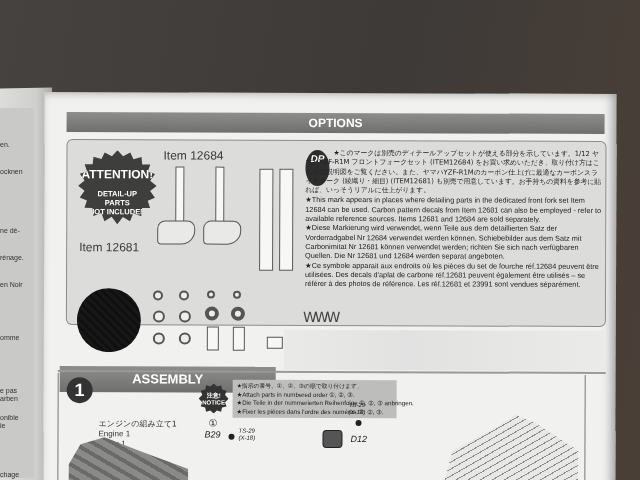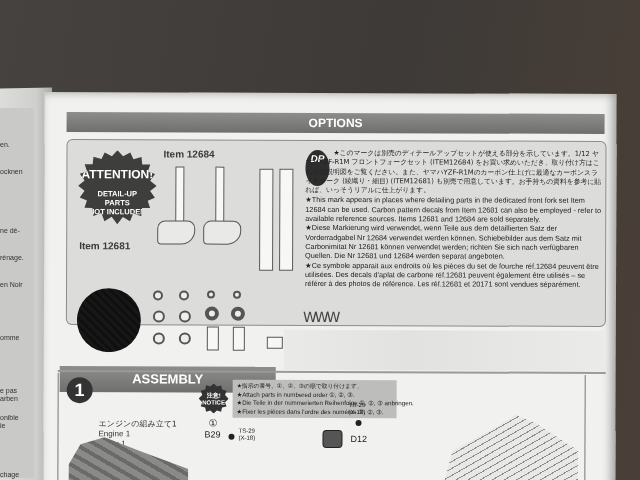--- a/index.html
+++ b/index.html
@@ -7,21 +7,21 @@
   .table-bg{position:absolute;inset:0;background:linear-gradient(100deg,#454240 0%,#3d3a38 55%,#4a3f37 100%);}
   .left-page{position:absolute;left:0;top:88px;width:52px;height:400px;background:linear-gradient(90deg,#dcdcda 0%,#cfcfcd 70%,#a9a9a7 100%);transform:skewY(-1deg);}
   .left-panel{position:absolute;left:0;top:108px;width:34px;height:370px;background:#c9c9c7;}
   .left-text{position:absolute;left:0;font-size:7px;color:#333;line-height:9px;white-space:pre;}
   .page{position:absolute;left:44px;top:93px;width:572px;height:400px;background:#f1f1ef;transform:rotate(0.2deg);box-shadow:-4px 0 10px rgba(0,0,0,0.35) inset;}
   .band{position:absolute;background:linear-gradient(180deg,#8d8d8b,#6f6f6d);color:#fff;font-weight:bold;text-align:center;}
   .options-band{left:22px;top:20px;width:538px;height:20px;line-height:20px;font-size:12px;}
   .options-box{position:absolute;left:22px;top:47px;width:538px;height:184px;border:1px solid #8c8c8a;border-radius:6px;background:#dcdcda;}
   .burst{position:absolute;left:10px;top:10px;width:80px;height:74px;background:#3e3e3c;clip-path:polygon(50% 0%,57% 8%,66% 3%,70% 12%,80% 9%,81% 19%,91% 19%,88% 29%,97% 32%,91% 41%,99% 48%,91% 55%,97% 64%,88% 68%,91% 78%,81% 78%,80% 89%,70% 85%,66% 96%,57% 90%,50% 100%,43% 90%,34% 96%,30% 85%,20% 89%,19% 78%,9% 78%,12% 68%,3% 64%,9% 55%,1% 48%,9% 41%,3% 32%,12% 29%,9% 19%,19% 19%,20% 9%,30% 12%,34% 3%,43% 8%);color:#fff;font-weight:bold;text-align:center;font-size:7.5px;line-height:9px;padding-top:20px;box-sizing:border-box;}
   .burst .big{font-size:12px;display:block;margin-bottom:10px;}
-  .item-label{position:absolute;font-size:10px;font-weight:bold;color:#3a3a3a;}
+  .item-label{position:absolute;font-size:12px;font-weight:normal;color:#3a3a3a;}
   .carbon{position:absolute;left:10px;top:148px;width:64px;height:64px;border-radius:50%;background:repeating-linear-gradient(45deg,#3a3a3a 0 3px,#555 3px 6px),#444;background-blend-mode:multiply;}
   .fork-tube{position:absolute;width:7px;background:#f7f7f5;border:1px solid #555;}
   .fork-clamp{position:absolute;width:36px;height:22px;border:1px solid #555;background:#e9e9e7;border-radius:8px 8px 14px 4px;}
   .shock{position:absolute;width:12px;background:#f7f7f5;border:1px solid #555;}
   .part-ring{position:absolute;border:2px solid #555;border-radius:50%;background:#eee;box-sizing:border-box;}
   .part-rect{position:absolute;border:1px solid #555;background:#f7f7f5;}
   .spring{position:absolute;font-size:14px;letter-spacing:-2px;color:#444;font-family:"DejaVu Sans",sans-serif;margin-left:44px;}
   .dp-badge{position:absolute;left:238px;top:9px;width:24px;height:36px;border-radius:50%;background:#2e2e2e;color:#fff;font-weight:bold;font-style:italic;font-size:10px;text-align:center;line-height:18px;}
   .opt-text{position:absolute;left:238px;top:8px;width:296px;font-size:7.3px;line-height:9.3px;color:#222;}
   .opt-text p{margin:0;}
@@ -31,21 +31,21 @@
   .divider{position:absolute;left:14px;top:278px;width:548px;height:2px;background:#9a9a98;}
   .step-box{position:absolute;left:14px;top:281px;width:526px;height:130px;border-left:1px solid #777;border-right:1px solid #777;}
   .step-num{position:absolute;left:8px;top:4px;width:26px;height:26px;border-radius:50%;background:#333;color:#fff;font-weight:bold;font-size:18px;text-align:center;line-height:26px;}
   .step-title{position:absolute;left:40px;top:2px;font-size:8px;line-height:10px;color:#333;margin-top:44px;}
   .step-title .jp{font-family:"DejaVu Sans",sans-serif;}
   .notice{position:absolute;left:140px;top:10px;width:30px;height:30px;background:#333;clip-path:polygon(50% 0%,61% 10%,75% 6%,78% 20%,93% 24%,88% 38%,100% 50%,88% 62%,93% 76%,78% 80%,75% 94%,61% 90%,50% 100%,39% 90%,25% 94%,22% 80%,7% 76%,12% 62%,0% 50%,12% 38%,7% 24%,22% 20%,25% 6%,39% 10%);color:#fff;font-size:6px;font-weight:bold;text-align:center;line-height:7px;padding-top:9px;box-sizing:border-box;}
   .notice-box{position:absolute;left:174px;top:6px;width:164px;height:38px;background:#bdbdbb;font-size:6.2px;line-height:8.6px;color:#222;padding:2px 4px;box-sizing:border-box;}
   .notice-box p{margin:0;white-space:nowrap;}
   .engine-left{position:absolute;left:10px;top:64px;width:120px;height:70px;background:repeating-linear-gradient(30deg,#8a8a88 0 6px,#6a6a68 6px 10px);clip-path:polygon(10% 10%,30% 0%,60% 20%,100% 45%,100% 100%,0% 100%,0% 40%);}
   .engine-right{position:absolute;left:380px;top:40px;width:140px;height:90px;background:repeating-linear-gradient(150deg,#e8e8e6 0 5px,#8e8e8c 5px 6px);clip-path:polygon(10% 40%,40% 15%,55% 0%,70% 10%,100% 40%,100% 100%,0% 100%);}
-  .callout{position:absolute;font-size:9px;color:#222;}
+  .callout{position:absolute;font-size:9px;color:#222;font-style:italic;}
   .callout.small{font-size:6px;line-height:7px;}
   .dot{position:absolute;width:6px;height:6px;border-radius:50%;background:#222;}
   .cyl{position:absolute;width:18px;height:16px;border-radius:4px;background:#555;border:1px solid #222;}
   .circle-num{position:absolute;font-size:10px;color:#222;}
 </style>
 </head>
 <body>
 
 <div class="table-bg"></div>
 
@@ -121,21 +121,21 @@
       <div class="part-rect" style="left:166px;top:186px;width:10px;height:22px;"></div>
       <div class="spring" style="left:192px;top:168px;">WWW</div>
       <div class="part-rect" style="left:200px;top:196px;width:14px;height:10px;"></div>
     </div>
 
     <div class="dp-badge">DP</div>
     <div class="opt-text">
       <p class="jp">★このマークは別売のディテールアップセットが使える部分を示しています。1/12 ヤマハYZF-R1M フロントフォークセット (ITEM12684) をお買い求めいただき、取り付け方はこちらの説明図をご覧ください。また、ヤマハYZF-R1Mのカーボン仕上げに最適なカーボンスライドマーク (綾織り・細目) (ITEM12681) も別売で用意しています。お手持ちの資料を参考に貼れば、いっそうリアルに仕上がります。</p>
       <p>★This mark appears in places where detailing parts in the dedicated front fork set Item 12684 can be used. Carbon pattern decals from Item 12681 can also be employed - refer to available reference sources. Items 12681 and 12684 are sold separately.</p>
       <p>★Diese Markierung wird verwendet, wenn Teile aus dem detaillierten Satz der Vorderradgabel Nr 12684 verwendet werden können. Schiebebilder aus dem Satz mit Carbonimitat Nr 12681 können verwendet werden; richten Sie sich nach verfügbaren Quellen. Die Nr 12681 und 12684 werden separat angeboten.</p>
-      <p>★Ce symbole apparait aux endroits où les pièces du set de fourche réf.12684 peuvent être utilisées. Des decals d'aplat de carbone réf.12681 peuvent également être utilisés – se référer à des photos de référence. Les réf.12681 et 20171 sont vendues séparément.</p>
+      <p>★Ce symbole apparait aux endroits où les pièces du set de fourche réf.12684 peuvent être utilisées. Des decals d'aplat de carbone réf.12681 peuvent également être utilisés – se référer à des photos de référence. Les réf.12681 et 23991 sont vendues séparément.</p>
     </div>
   </div>
 
   <div class="ghost"></div>
   <div class="band assembly-band">ASSEMBLY</div>
   <div class="divider"></div>
 
   <div class="step-box">
     <div class="step-num">1</div>
     <div class="step-title">

